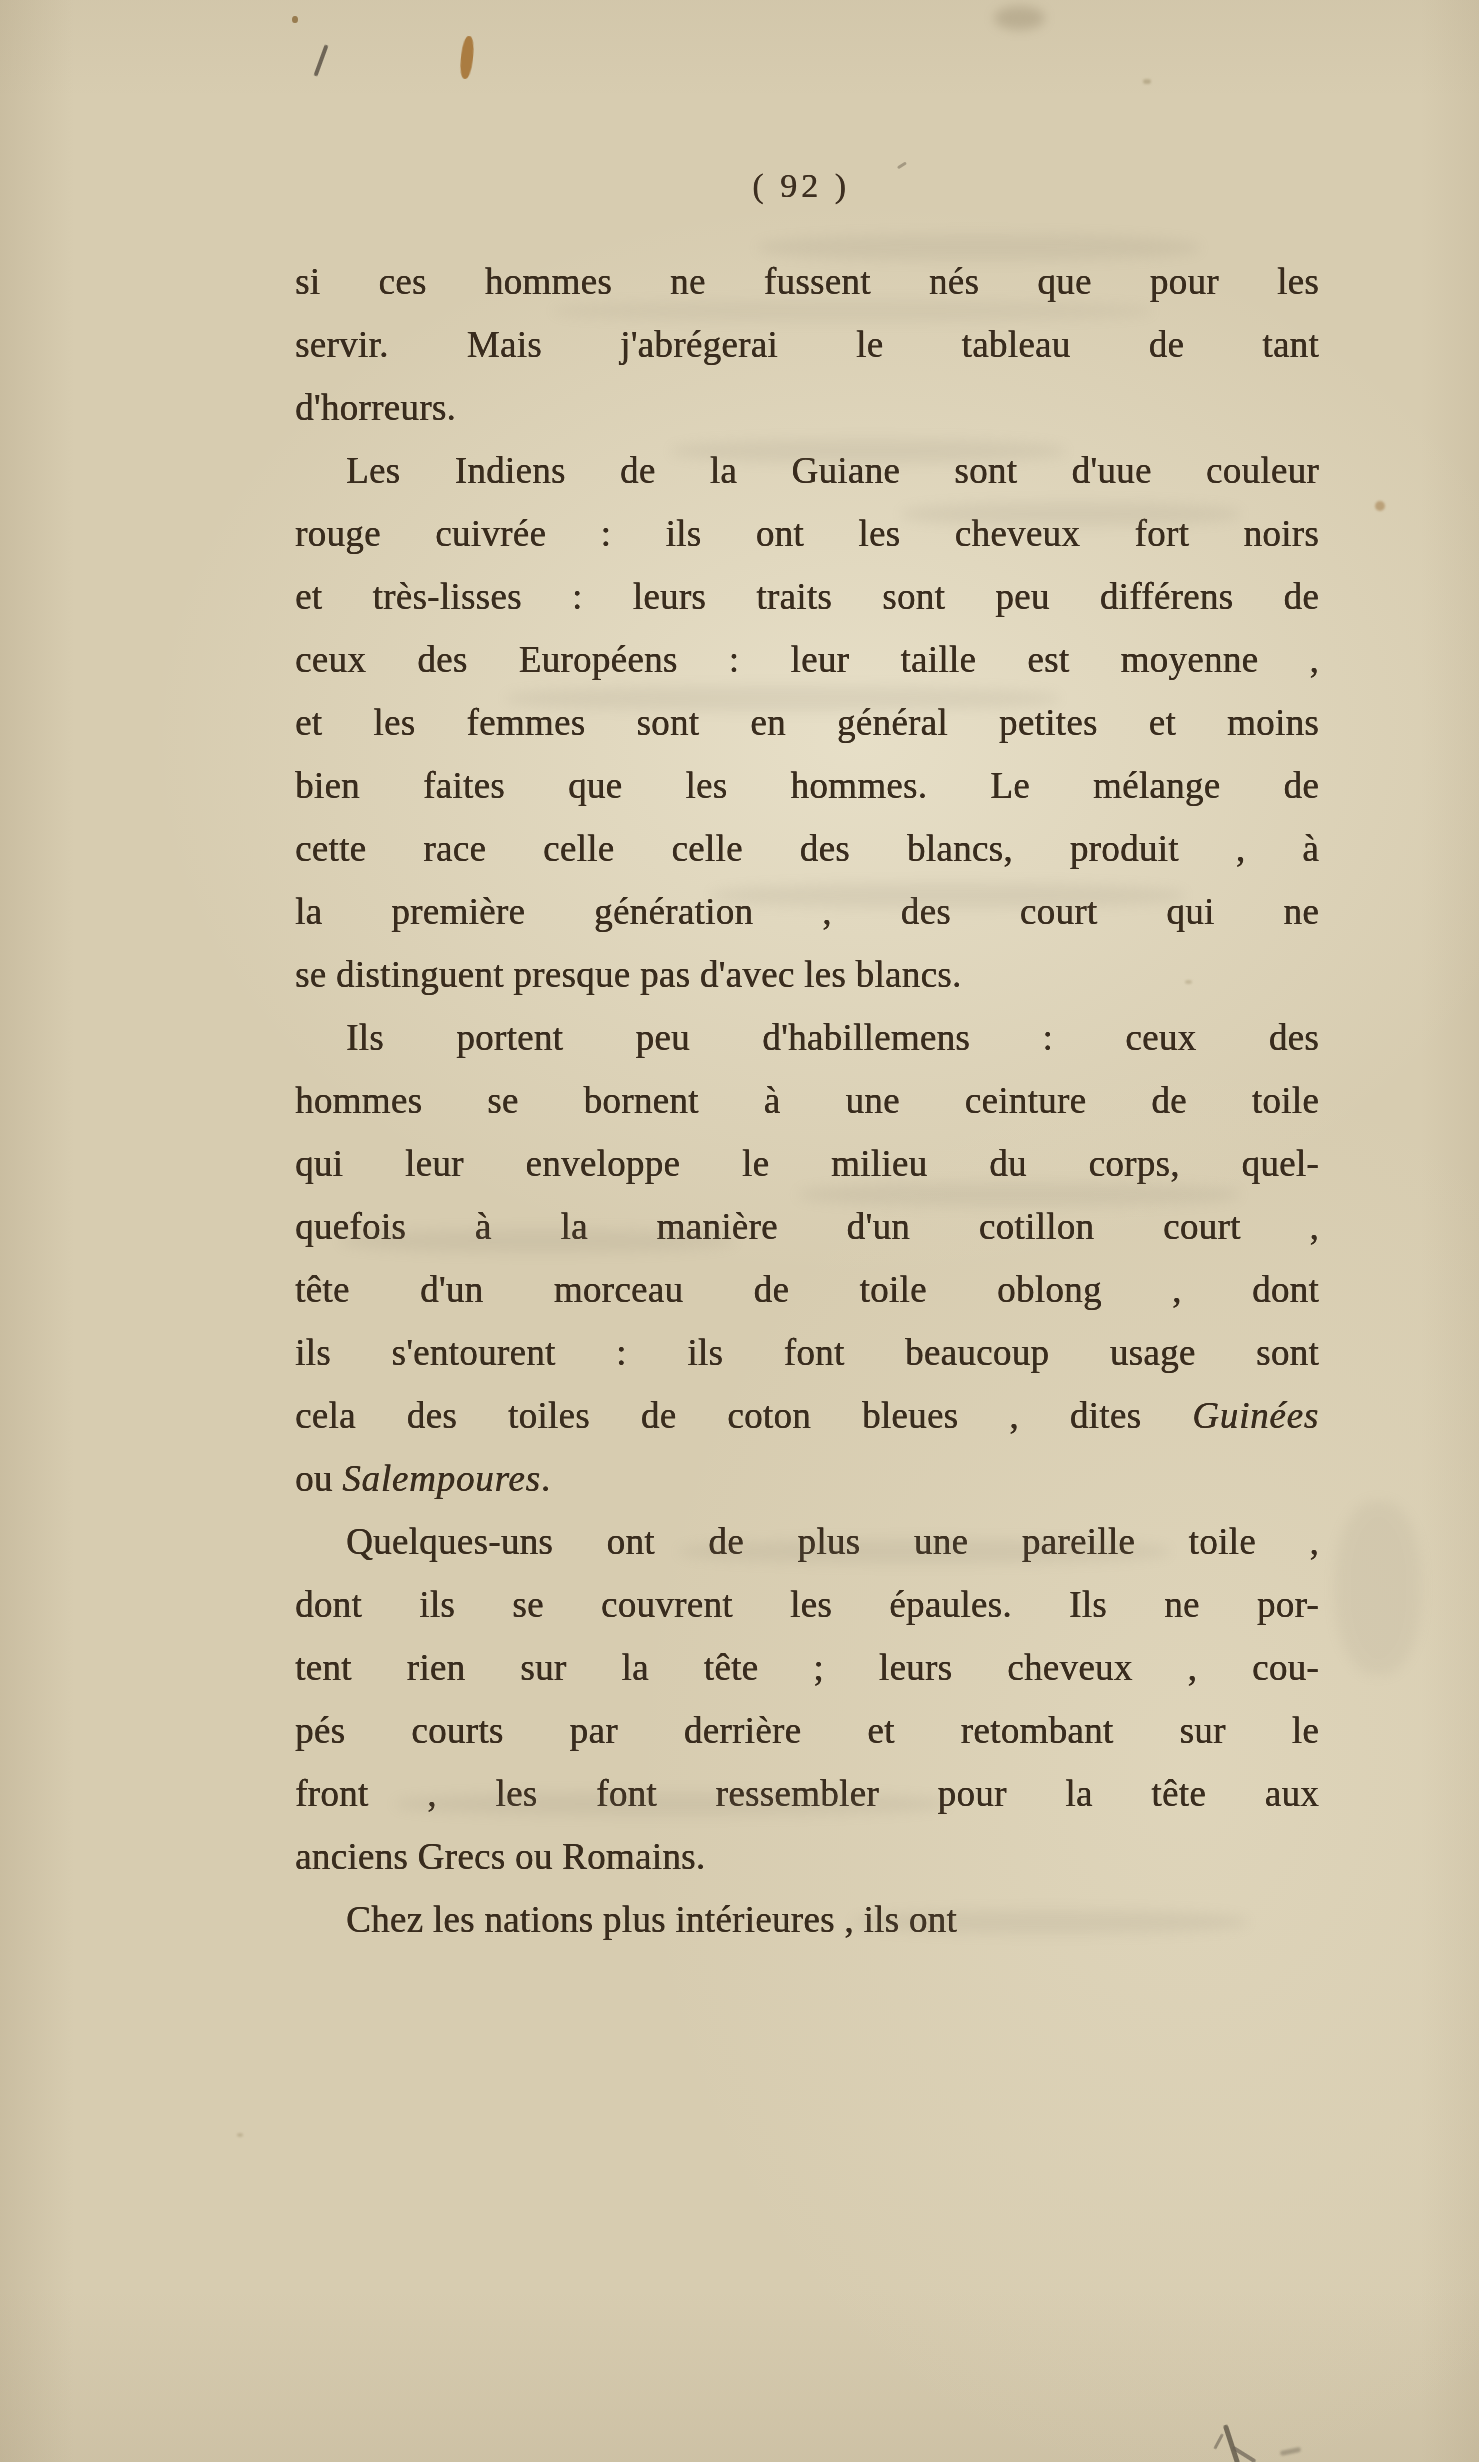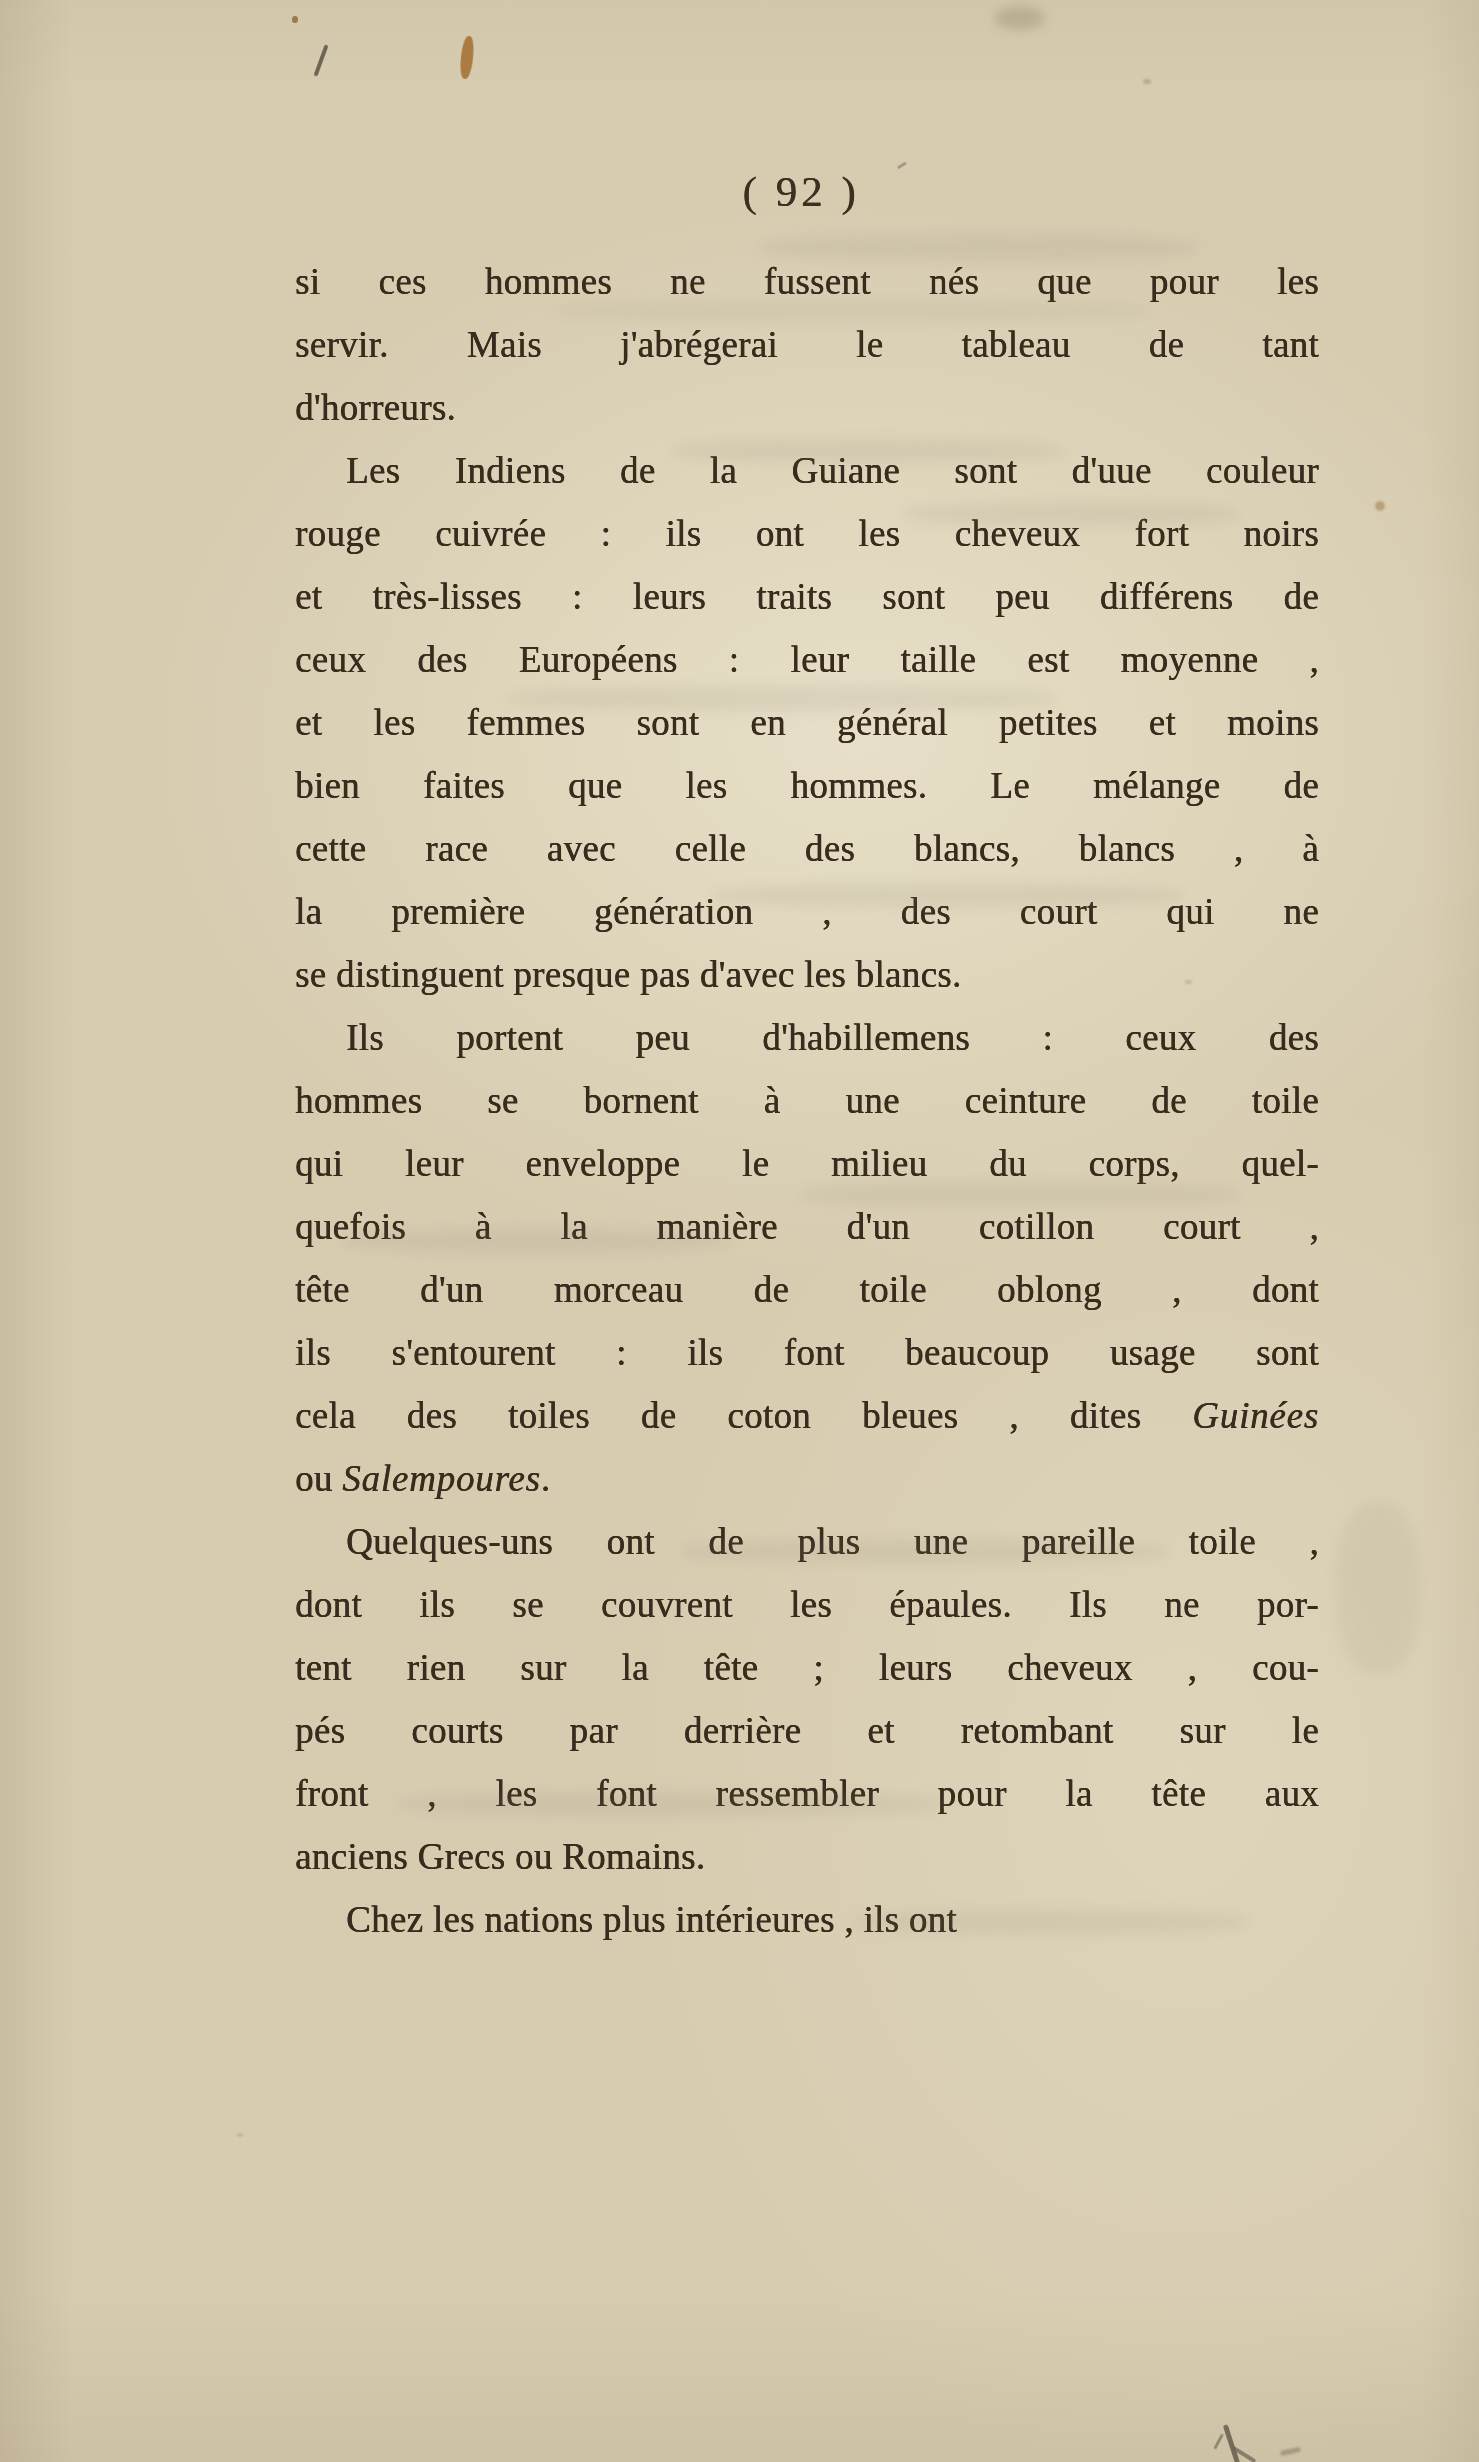--- a/index.html
+++ b/index.html
@@ -14,21 +14,21 @@
       radial-gradient(790px 1027px at 80% 72%, rgba(240,233,210,.30), rgba(240,233,210,0) 70%),
       linear-gradient(90deg, rgba(120,100,68,.14), rgba(120,100,68,0) 5%),
       linear-gradient(270deg, rgba(120,100,68,.09), rgba(120,100,68,0) 4%),
       linear-gradient(0deg, rgba(120,100,68,.10), rgba(120,100,68,0) 7%),
       linear-gradient(180deg, rgba(120,100,68,.05), rgba(120,100,68,0) 4%),
       #d7ccb0;
   }
   
   .page-number{
     position:absolute;top:167px;left:283px;width:1036px;
-    text-align:center;font-size:43px;letter-spacing:4px;
+    text-align:center;font-size:34px;letter-spacing:4px;
     color:#3d2f21;
     text-shadow:0.4px 0 currentColor;
   }
   .text-block{
     position:absolute;left:283px;top:250px;width:1036px;
     font-size:37px;
     color:#392c1e;
     text-shadow:0.4px 0 currentColor, 0 0.2px rgba(57,44,30,.55);
   }
   .line{
@@ -83,21 +83,21 @@
         <div class="line"><span>servir. Mais j'abrégerai le tableau de tant</span></div>
         <div class="line last"><span>d'horreurs.</span></div>
       </div>
       <div>
         <div class="line indent"><span>Les Indiens de la Guiane sont d'uue couleur</span></div>
         <div class="line"><span>rouge cuivrée : ils ont les cheveux fort noirs</span></div>
         <div class="line"><span>et très-lisses : leurs traits sont peu différens de</span></div>
         <div class="line"><span>ceux des Européens : leur taille est moyenne ,</span></div>
         <div class="line"><span>et les femmes sont en général petites et moins</span></div>
         <div class="line"><span>bien faites que les hommes. Le mélange de</span></div>
-        <div class="line"><span>cette race avec celle des blancs, blancs , à</span></div>
+        <div class="line"><span>cette race celle celle des blancs, produit , à</span></div>
         <div class="line"><span>la première génération , des court qui ne</span></div>
         <div class="line last"><span>se distinguent presque pas d'avec les blancs.</span></div>
       </div>
       <div>
         <div class="line indent"><span>Ils portent peu d'habillemens : ceux des</span></div>
         <div class="line"><span>hommes se bornent à une ceinture de toile</span></div>
         <div class="line"><span>qui leur enveloppe le milieu du corps, quel-</span></div>
         <div class="line"><span>quefois à la manière d'un cotillon court ,</span></div>
         <div class="line"><span>tête d'un morceau de toile oblong , dont</span></div>
         <div class="line"><span>ils s'entourent : ils font beaucoup usage sont</span></div>

